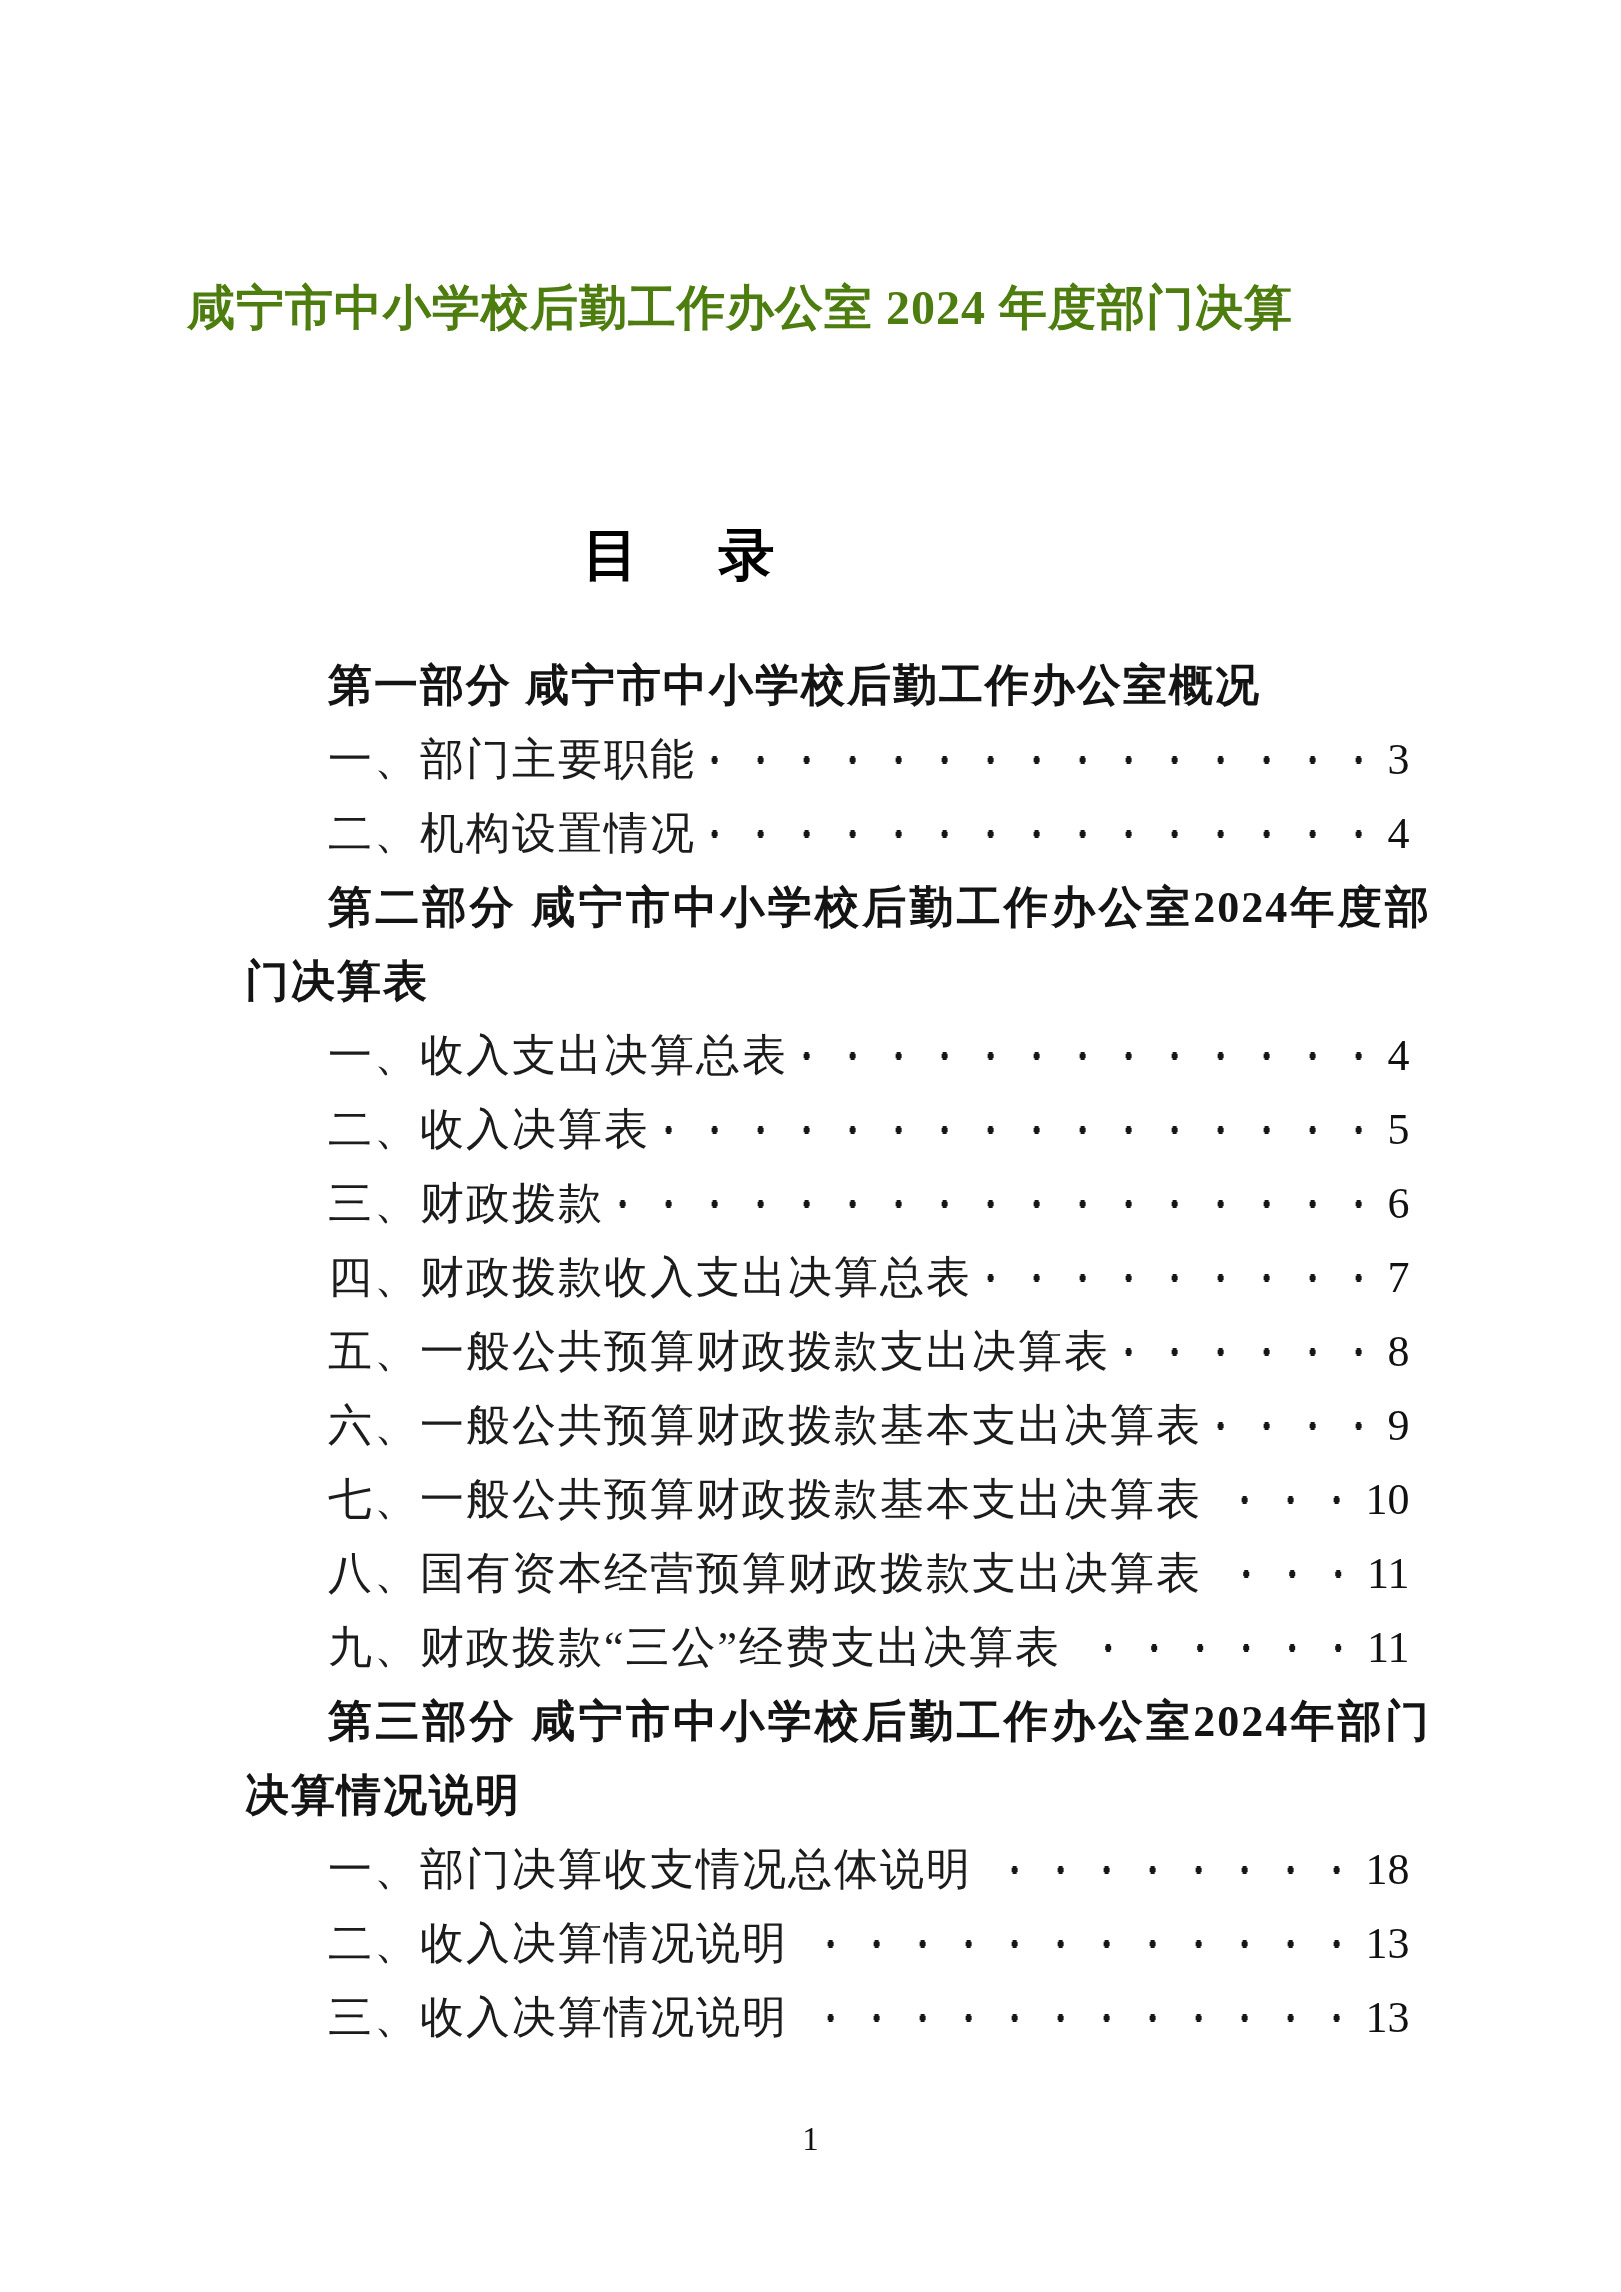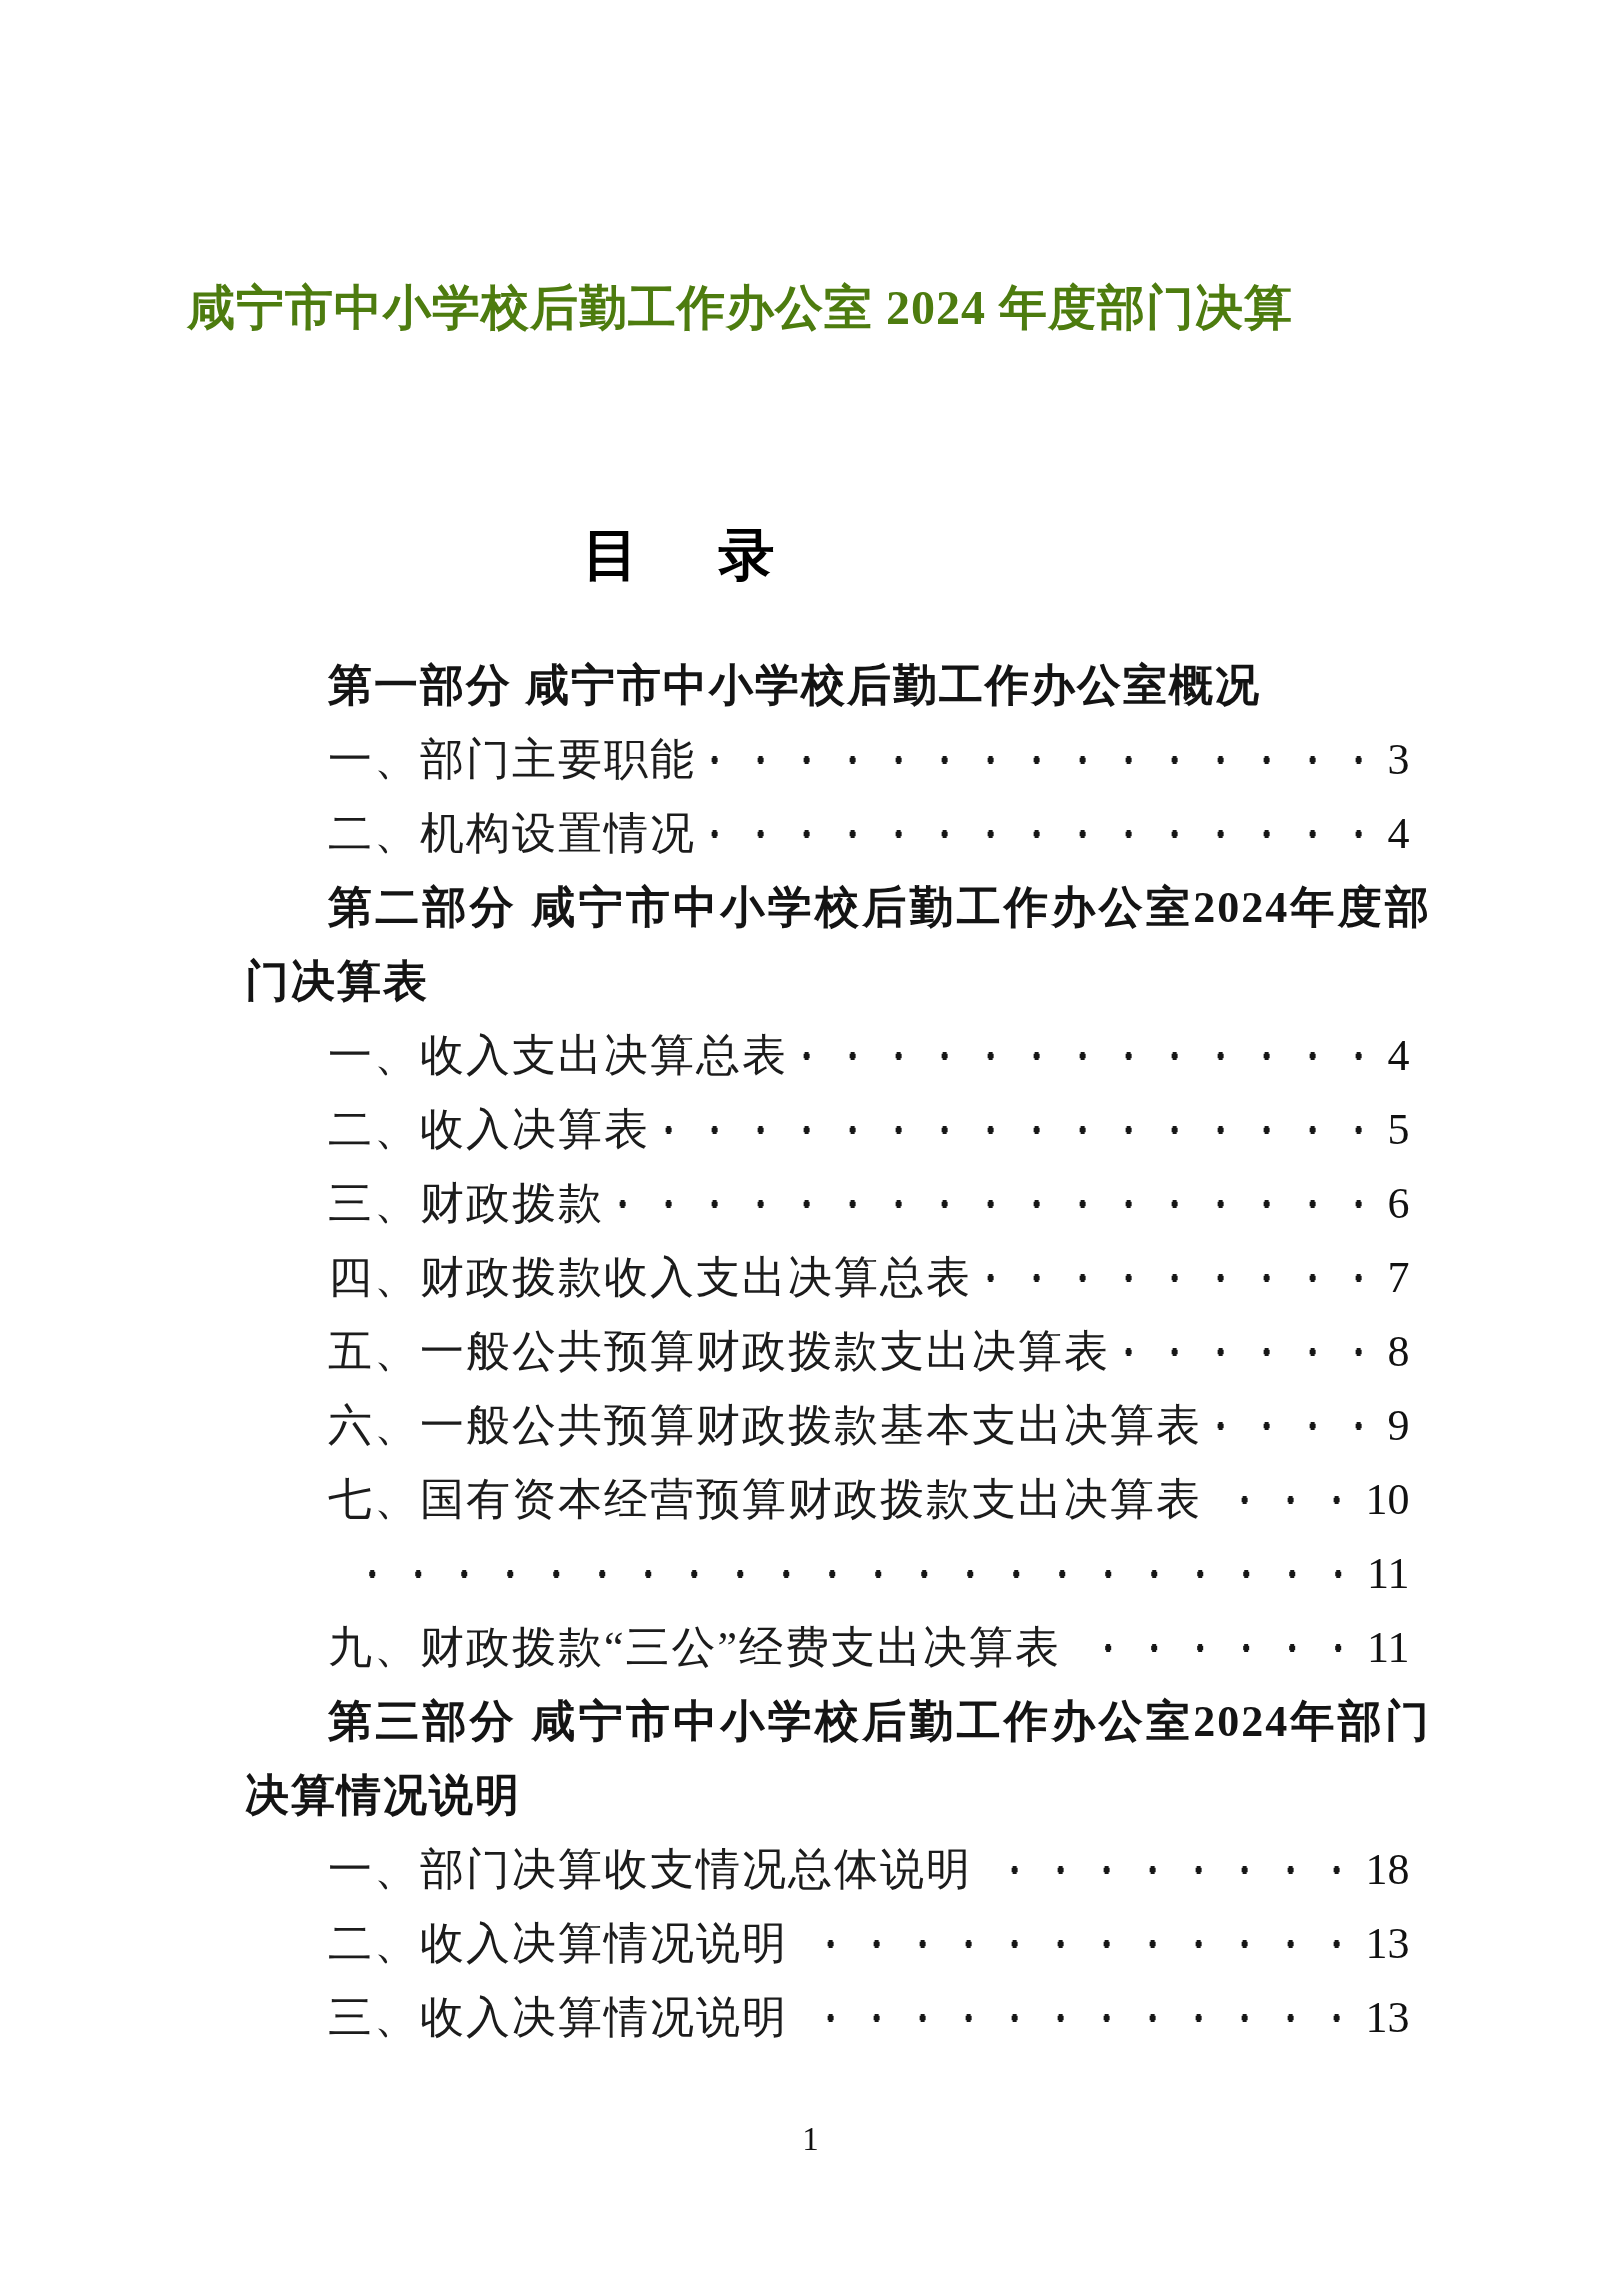--- a/index.html
+++ b/index.html
@@ -142,25 +142,26 @@
         <span class="label">五、一般公共预算财政拨款支出决算表</span>
         <span class="dots"></span>
         <span class="pnum">8</span>
       </div>
       <div class="entry">
         <span class="label">六、一般公共预算财政拨款基本支出决算表</span>
         <span class="dots"></span>
         <span class="pnum">9</span>
       </div>
       <div class="entry">
-        <span class="label">七、国有资本经营预算财政拨款支出决算表</span>
+        <span class="label">七、一般公共预算财政拨款基本支出决算表</span>
         <span class="dots"></span>
         <span class="pnum">10</span>
       </div>
       <div class="entry">
+        <span class="label">八、国有资本经营预算财政拨款支出决算表</span>
         <span class="dots"></span>
         <span class="pnum">11</span>
       </div>
       <div class="entry">
         <span class="label">九、财政拨款“三公”经费支出决算表</span>
         <span class="dots"></span>
         <span class="pnum">11</span>
       </div>
     </section>
 

